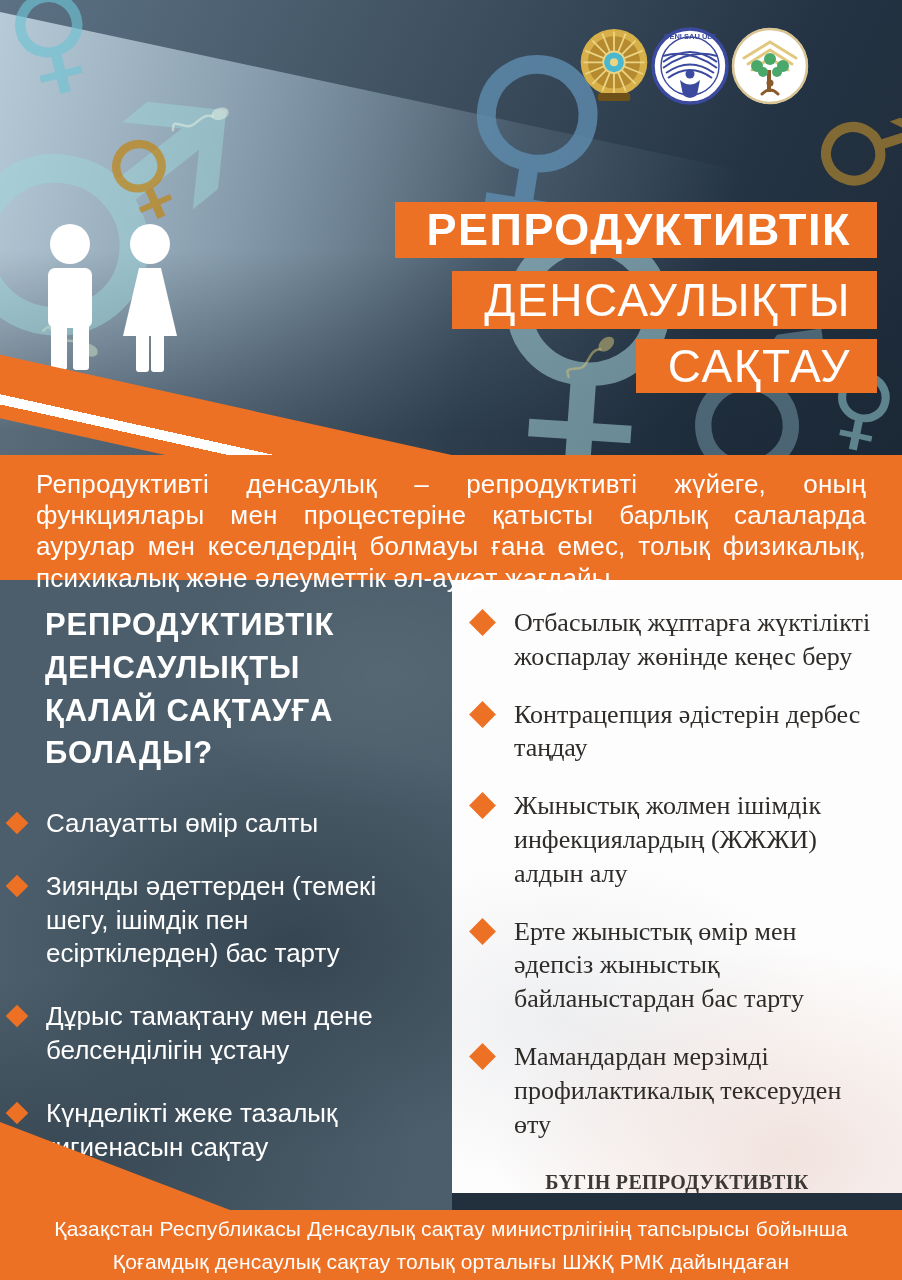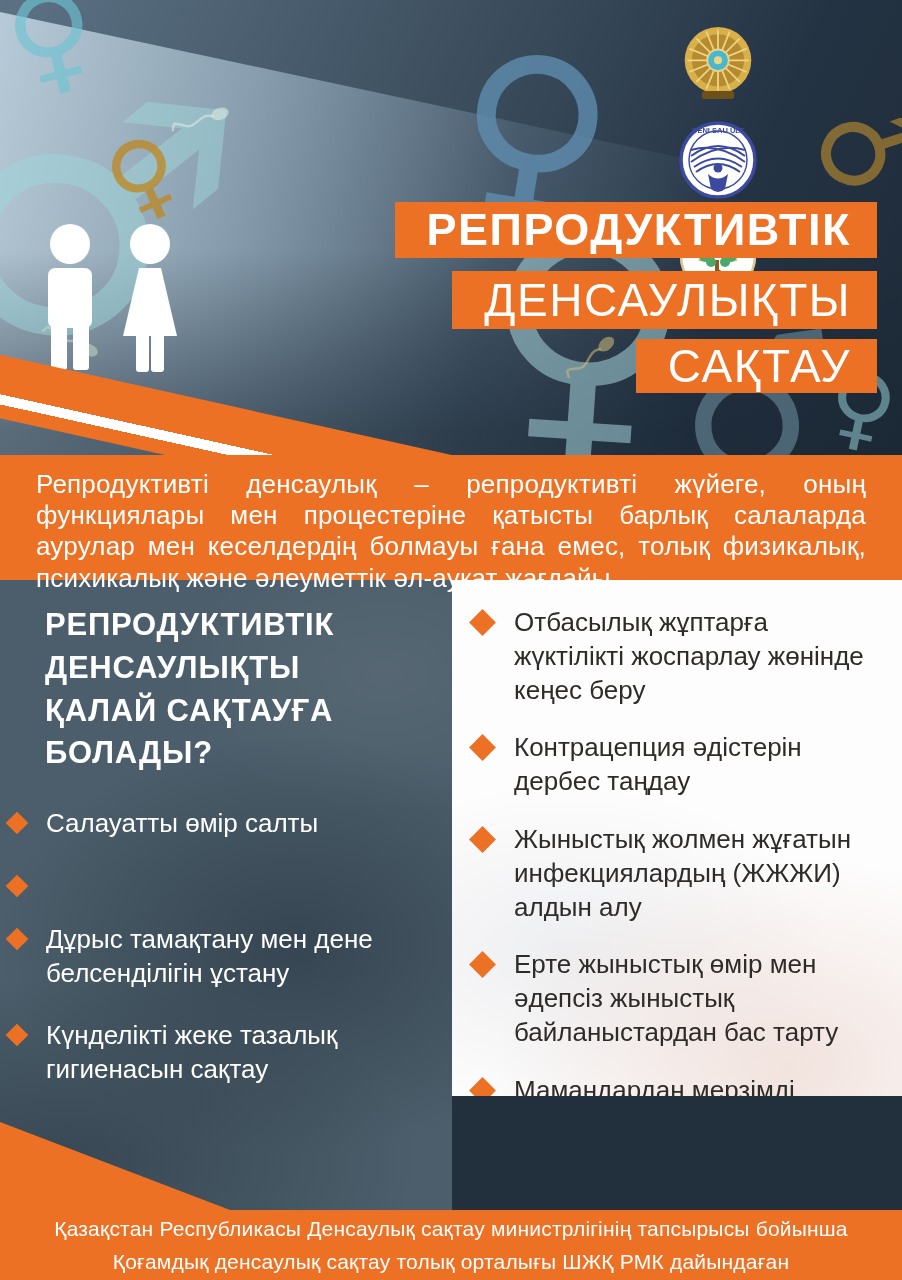--- a/index.html
+++ b/index.html
@@ -14,21 +14,21 @@
   .light-wedge{position:absolute;left:0;top:0;width:902px;height:455px;
     clip-path:polygon(0 12px,100% 205px,100% 455px,0 455px);
     background:
       linear-gradient(to bottom,rgba(0,0,0,0) 55%,rgba(26,40,54,.55) 95%),
       linear-gradient(102deg,rgba(188,207,220,.95) 0%,rgba(152,174,190,.78) 28%,rgba(96,118,136,.40) 55%,rgba(40,58,74,0) 78%);}
   .sym{position:absolute;line-height:1;font-family:"DejaVu Sans",sans-serif;user-select:none;}
   .sperm{position:absolute;overflow:visible;}
   .sperm ellipse{fill:currentColor;}
   .sperm path{stroke:currentColor;fill:none;stroke-width:2.5;stroke-linecap:round;}
   
-  .logos{position:absolute;left:578px;top:22px;width:280px;height:84px;display:flex;gap:16px;align-items:center;flex-direction:column;}
+  .logos{position:absolute;left:578px;top:22px;width:280px;height:84px;display:flex;align-items:flex-end;}
   .logo{flex:none;}
   
   .figures{position:absolute;left:35px;top:222px;width:150px;height:150px;display:flex;gap:10px;}
   
   .ribbon{position:absolute;left:-40px;top:346px;width:580px;height:62px;
     transform:rotate(12.5deg);transform-origin:left top;
     background:linear-gradient(to bottom,#ED7125 0 62%,#ffffff 62% 78%,#ED7125 78% 100%);}
   
   .tbar{position:absolute;right:25px;background:#ED7125;color:#fff;
     display:flex;align-items:center;padding:0 26px 0 32px;letter-spacing:1.5px;white-space:nowrap;}
@@ -40,25 +40,25 @@
   .band p{margin:0;padding:14px 36px 0 36px;color:#fff;font-size:26px;line-height:1.2;
     text-align:justify;font-weight:400;letter-spacing:.2px;}
   
   .columns{position:absolute;left:0;top:580px;width:902px;height:630px;display:flex;}
   .left-panel{position:relative;width:452px;height:630px;overflow:hidden;color:#fff;
     background:
       radial-gradient(ellipse 420px 300px at 65% 58%,rgba(31,44,56,.50),transparent 70%),
       radial-gradient(ellipse 500px 260px at 15% 92%,rgba(31,44,56,.45),transparent 70%),
       radial-gradient(ellipse 300px 200px at 85% 15%,rgba(255,255,255,.06),transparent 70%),
       #4C5E6B;}
-  .right-panel{position:relative;width:450px;height:516px;overflow:hidden;
+  .right-panel{position:relative;width:450px;height:613px;overflow:hidden;
     background:
       radial-gradient(ellipse 420px 300px at 75% 94%,rgba(232,205,196,.55),transparent 70%),
       radial-gradient(ellipse 380px 240px at 25% 72%,rgba(209,211,217,.35),transparent 70%),
-      #fdfdfd;}
+      #fdfdfd; font-family: Liberation Serif, serif;}
   .left-heading{margin:0;padding:24px 0 0 45px;font-size:31px;font-weight:700;
     line-height:1.38;letter-spacing:.8px;white-space:pre-line;}
   .bullets{padding:0;margin:0;}
   .left-panel .bullets{margin-top:32px;}
   .right-panel .bullets{margin-top:26px;}
   .bullet{display:flex;align-items:flex-start;}
   .left-panel .bullet{padding:0 0 0 9px;margin-bottom:29px;}
   .right-panel .bullet{padding:0 0 0 21px;margin-bottom:24px;}
   .diamond{flex:none;background:#ED7125;transform:rotate(45deg);}
   .left-panel .diamond{width:16px;height:16px;margin:8px 21px 0 0;}
@@ -198,20 +198,21 @@
 ДЕНСАУЛЫҚТЫ
 ҚАЛАЙ САҚТАУҒА
 БОЛАДЫ?</h2>
       <div class="bullets">
         <div class="bullet">
           <span class="diamond"></span>
           <span class="btext">Салауатты өмір салты</span>
         </div>
         <div class="bullet">
           <span class="diamond"></span>
+          <span class="btext">Зиянды әдеттерден (темекі шегу, ішімдік пен есірткілерден) бас тарту</span>
         </div>
         <div class="bullet">
           <span class="diamond"></span>
           <span class="btext">Дұрыс тамақтану мен дене белсенділігін ұстану</span>
         </div>
         <div class="bullet">
           <span class="diamond"></span>
           <span class="btext">Күнделікті жеке тазалық гигиенасын сақтау</span>
         </div>
       </div>
@@ -223,21 +224,21 @@
         <div class="bullet">
           <span class="diamond"></span>
           <span class="btext">Отбасылық жұптарға жүктілікті жоспарлау жөнінде кеңес беру</span>
         </div>
         <div class="bullet">
           <span class="diamond"></span>
           <span class="btext">Контрацепция әдістерін дербес таңдау</span>
         </div>
         <div class="bullet">
           <span class="diamond"></span>
-          <span class="btext">Жыныстық жолмен жұғатын инфекциялардың (ЖЖЖИ) алдын алу</span>
+          <span class="btext">Жыныстық жолмен ішімдік инфекциялардың (ЖЖЖИ) алдын алу</span>
         </div>
         <div class="bullet">
           <span class="diamond"></span>
           <span class="btext">Ерте жыныстық өмір мен әдепсіз жыныстық байланыстардан бас тарту</span>
         </div>
         <div class="bullet">
           <span class="diamond"></span>
           <span class="btext">Мамандардан мерзімді профилактикалық тексеруден өту</span>
         </div>
       </div>

